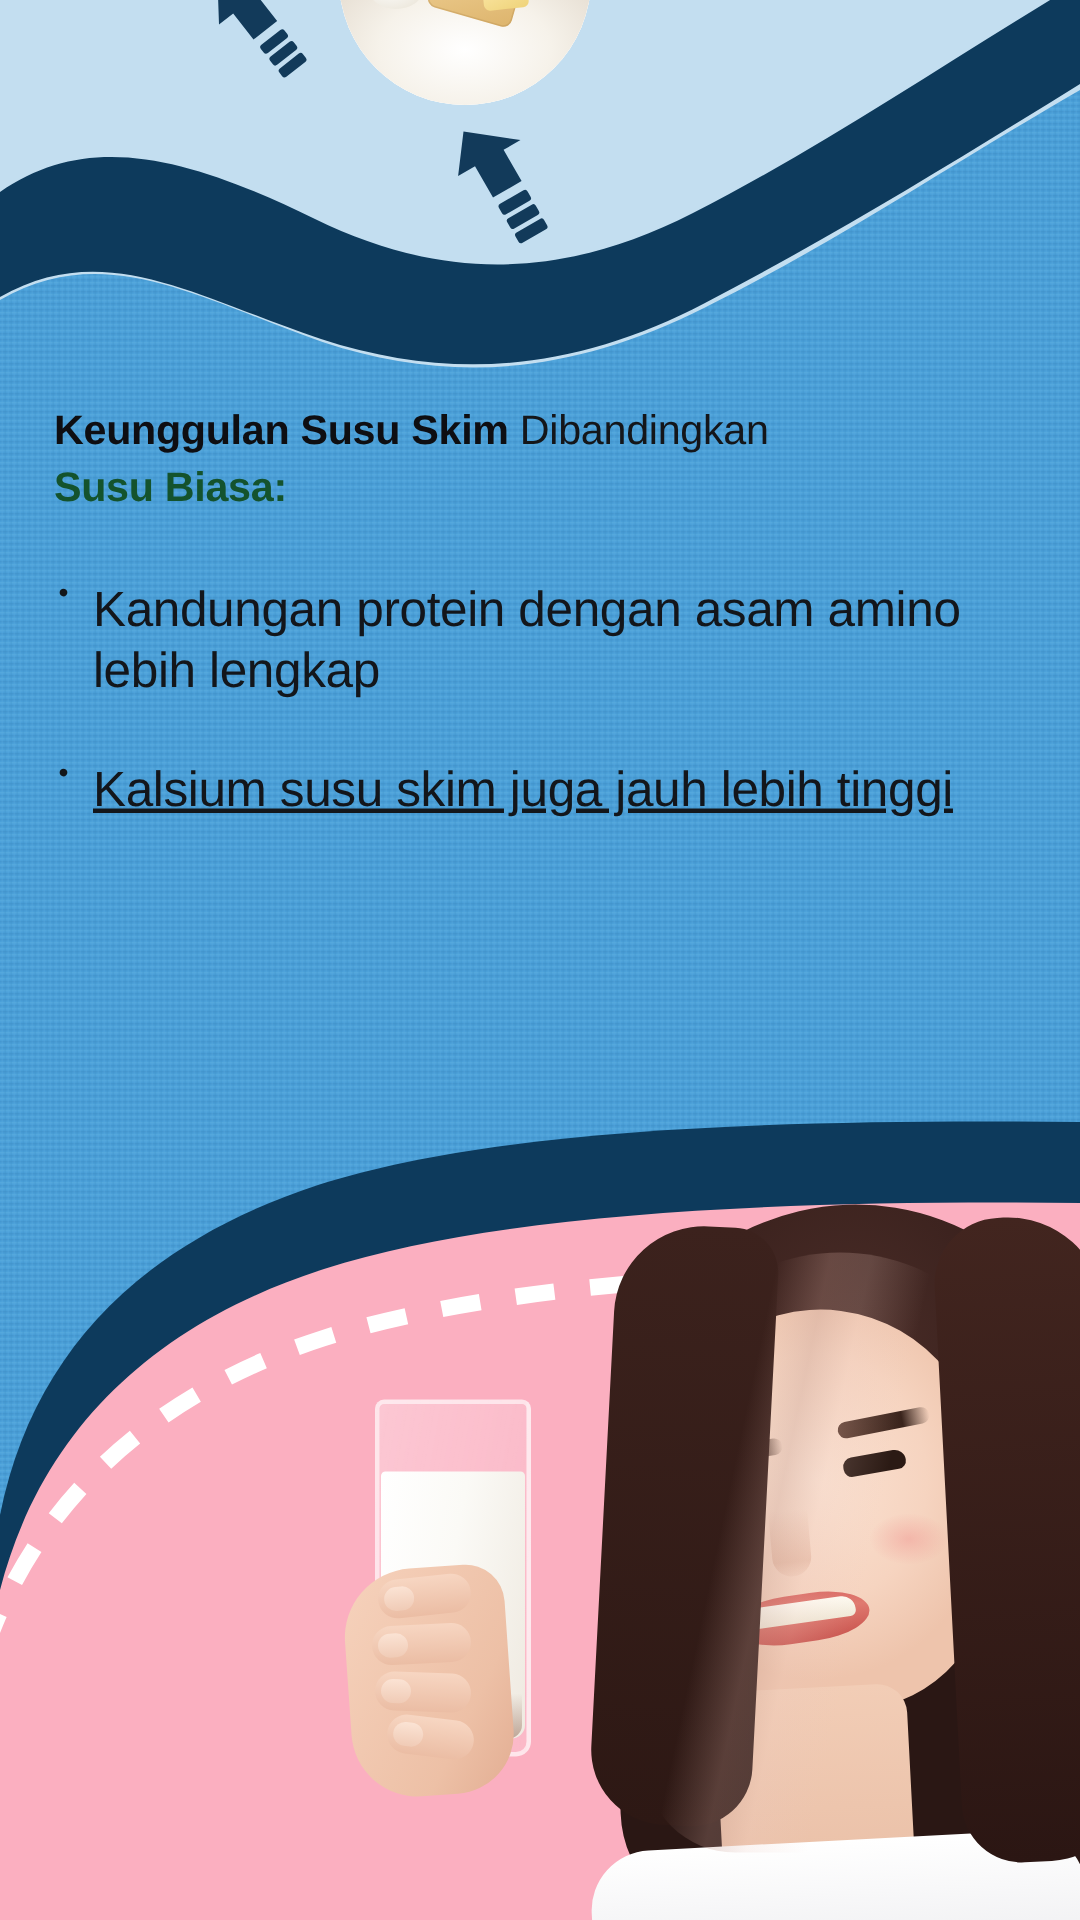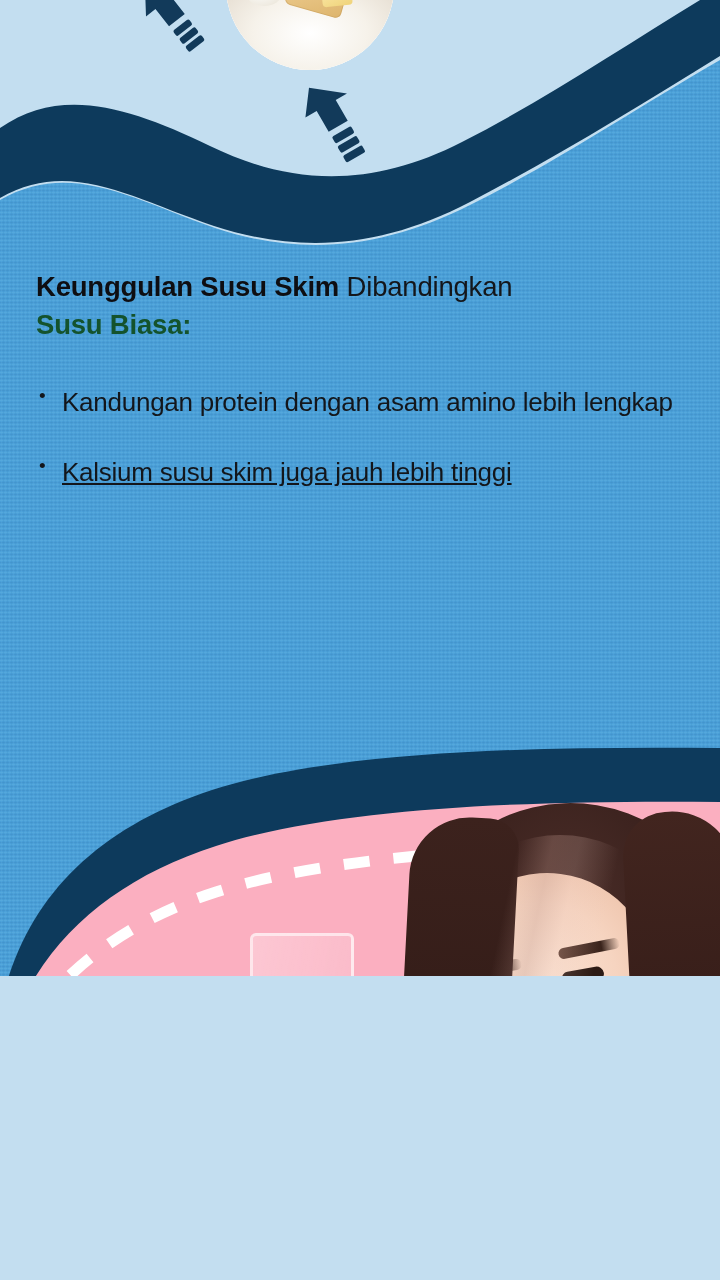--- a/index.html
+++ b/index.html
@@ -4,21 +4,21 @@
 <style>
   * { margin:0; padding:0; box-sizing:border-box; }
   html, body {
     width:720px; height:1280px;
     font-family:"Liberation Sans", sans-serif;
     overflow:hidden;
     background:#C3DEF0;
   }
   #poster {
     position:relative;
-    width:720px; height:976px;
+    width:720px; height:1280px;
     overflow:hidden;
     background:#C3DEF0;
   }
 
   
   .top-plate {
     position:absolute; left:0; top:0; width:720px; height:240px;
     background:#C3DEF0;
   }
 
@@ -69,21 +69,21 @@
     color:#0E0E12;
     margin-bottom:42px;
   }
   .headline .nm { font-weight:400; color:#14161A; }
   .headline .blue { color:#14532d; }
 
   ul.bullets { list-style:none; }
   ul.bullets li {
     position:relative;
     padding-left:26px;
-    font-size:26px;
+    font-size:33px;
     line-height:1.24;
     color:#13161B;
     margin-bottom:38px;
     letter-spacing:-.25px;
   }
   ul.bullets li:last-child { margin-bottom:0;text-decoration:underline; }
   ul.bullets li::before {
     content:"\2022";
     position:absolute; left:3px; top:-2px;
     font-size:19px;

